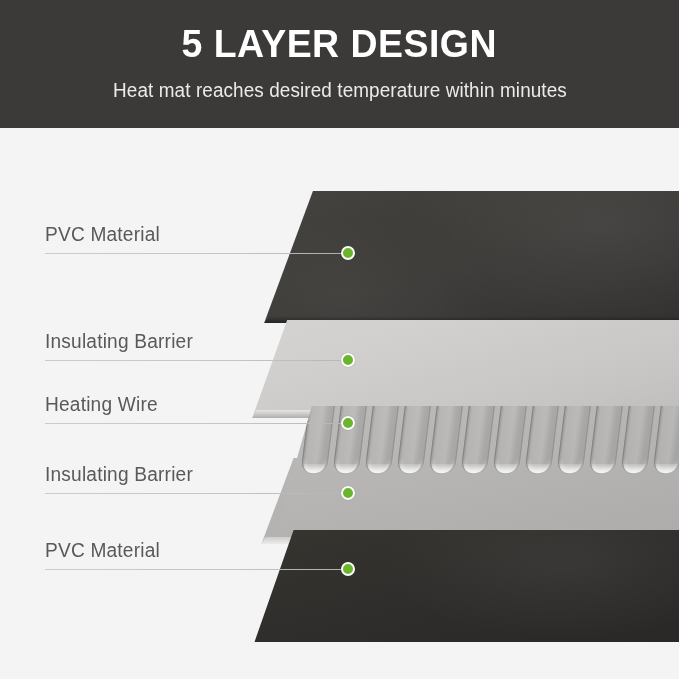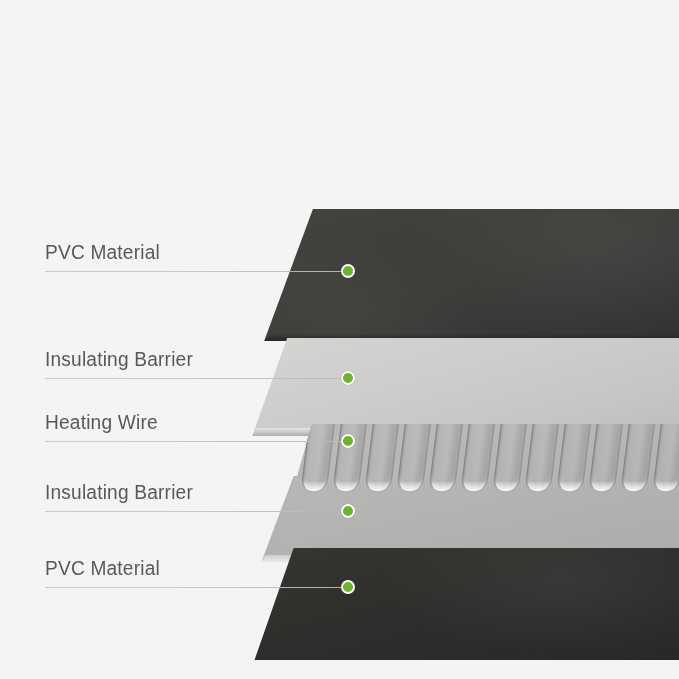--- a/index.html
+++ b/index.html
@@ -55,21 +55,21 @@
     margin-top: 14px;
     letter-spacing: 0.1px;
     transform: scaleX(0.97);
     text-align: center;
     white-space: nowrap;
   }
 
   
   .stage {
     position: absolute;
-    left: 0; top: 146px;
+    left: 0; top: 128px;
     width: 679px;
     height: 533px;
     background: #f4f4f4;
     overflow: hidden;
   }
 
   
   .callout {
     position: absolute;
     left: 0;
@@ -252,20 +252,24 @@
     background:
       radial-gradient(ellipse 65% 110% at 70% 30%, rgba(255,255,255,0.05), rgba(255,255,255,0) 62%);
     clip-path: polygon(2.5% 100%, 11.0% 0%, 100% 0%, 100% 100%);
   }
 </style>
 </head>
 <body>
 
 <div class="page">
 
+  <div class="header">
+    <div class="header-title">5 LAYER DESIGN</div>
+    <div class="header-subtitle">Heat mat reaches desired temperature within minutes</div>
+  </div>
 
   <div class="stage">
 
     <div class="slab pvc-top">
       <div class="face"></div>
       <div class="sheen"></div>
       <div class="edge"></div>
     </div>
 
     <div class="slab barrier-top">

